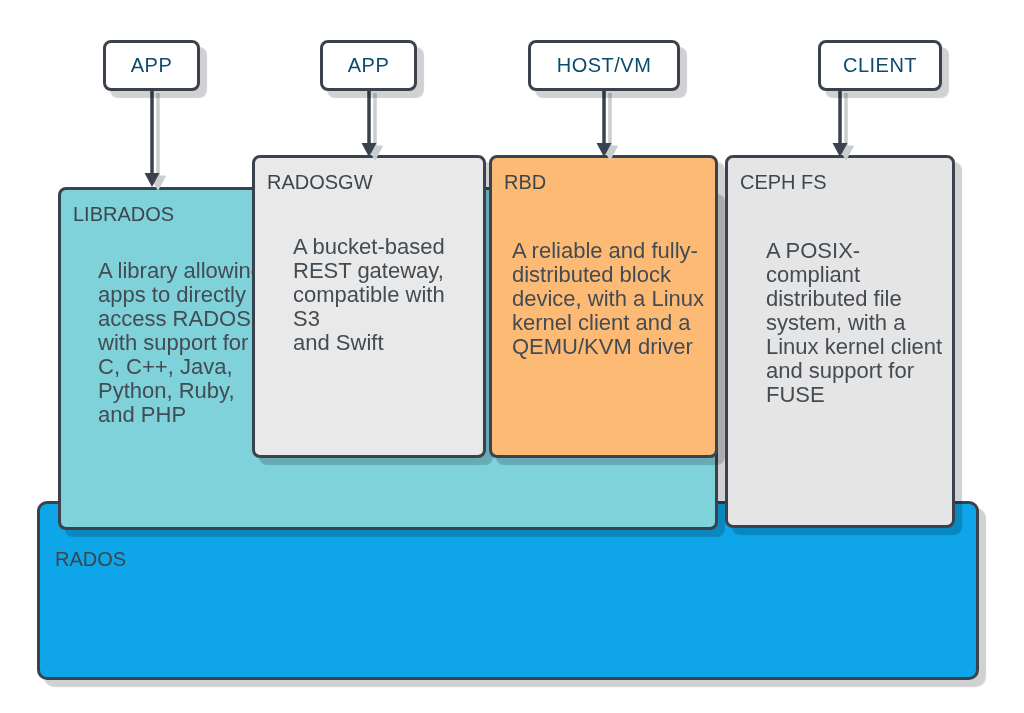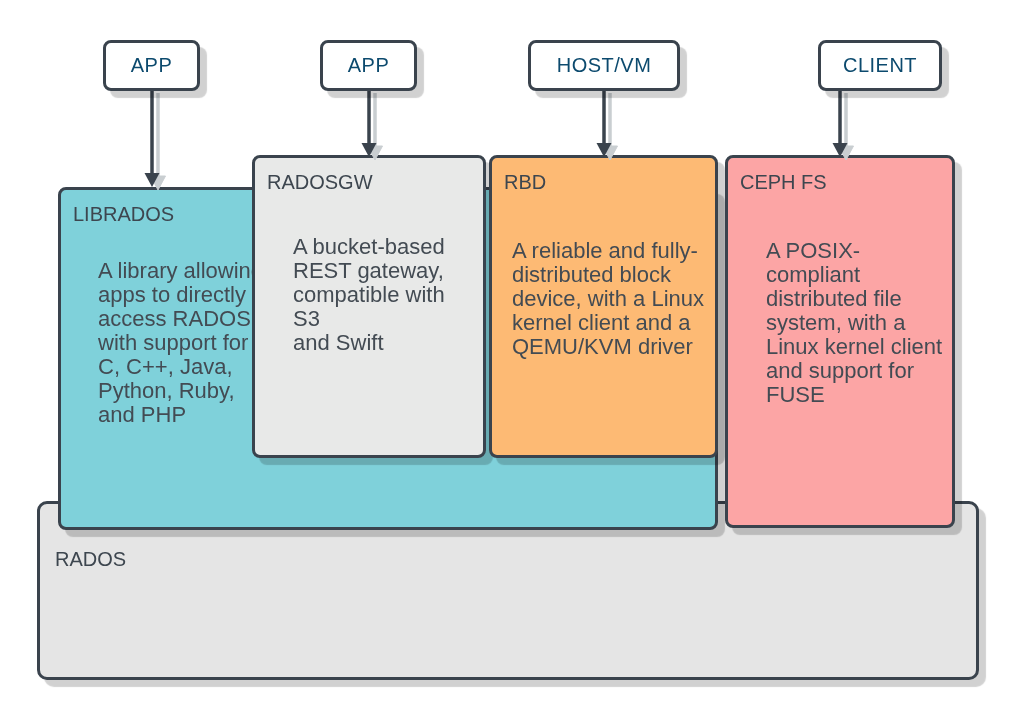--- a/index.html
+++ b/index.html
@@ -81,21 +81,21 @@
     width: 1024px; height: 713px;
     z-index: 40;
     pointer-events: none;
   }
 </style>
 </head>
 <body>
 
 <div class="canvas">
 
-  <div class="layer" id="layer-rados" style="background: #e5e5e5;">
+  <div class="layer" id="layer-rados" style="background: #0ea5e9;">
     <div class="title">RADOS</div>
   </div>
 
   <div class="layer" id="layer-librados" style="background: rgb(127, 209, 218);">
     <div class="title">LIBRADOS</div>
     <div class="body">A library allowing
 apps to directly
 access RADOS,
 with support for
 C, C++, Java,
@@ -113,21 +113,21 @@
 
   <div class="layer" id="layer-rbd" style="background: #fdba74;">
     <div class="title">RBD</div>
     <div class="body">A reliable and fully-
 distributed block
 device, with a Linux
 kernel client and a
 QEMU/KVM driver</div>
   </div>
 
-  <div class="layer" id="layer-cephfs" style="background: #fca5a5;">
+  <div class="layer" id="layer-cephfs" style="background: #e5e5e5;">
     <div class="title">CEPH FS</div>
     <div class="body">A POSIX-compliant
 distributed file
 system, with a
 Linux kernel client
 and support for
 FUSE</div>
   </div>
 
   <svg class="arrows" viewBox="0 0 1024 713" xmlns="http://www.w3.org/2000/svg">

